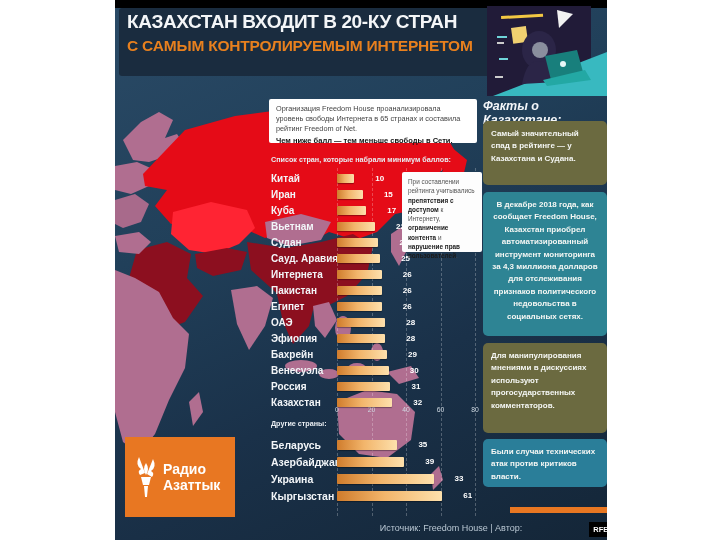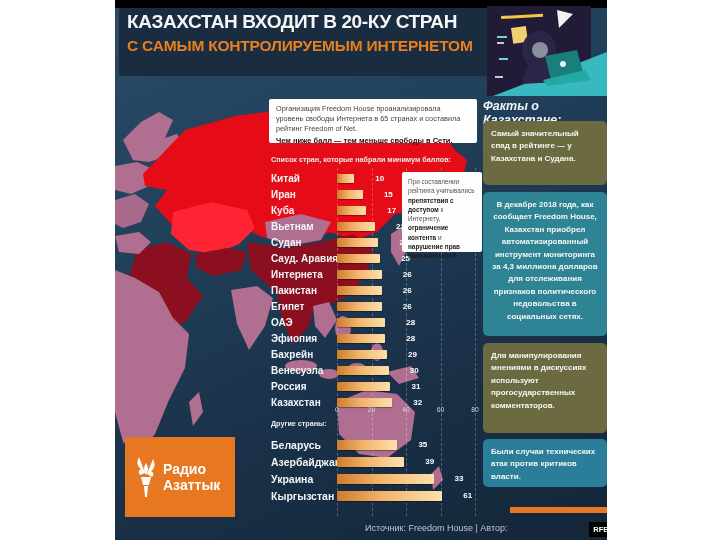--- a/index.html
+++ b/index.html
@@ -43,21 +43,21 @@
   .factbox{position:absolute;left:368px;width:124px;box-sizing:border-box;padding:7px 8px;font-size:8px;font-weight:bold;color:#f5f7f4;line-height:1.55;border-radius:5px;overflow:hidden;}
   .fb1{top:121px;height:64px;background:#6b6a40;}
   .fb2{top:192px;height:144px;background:#2e8494;text-align:center;}
   .fb3{top:343px;height:90px;background:#6b6a40;}
   .fb4{top:439px;height:48px;background:#2a7e99;}
   .orangebar{position:absolute;left:395px;top:507px;width:97px;height:6px;background:#e87722;}
   
   .logo{position:absolute;left:10px;top:437px;width:110px;height:80px;background:#e87722;display:flex;align-items:center;padding-left:8px;box-sizing:border-box;}
   .logotext{color:#ffffff;font-weight:bold;font-size:14px;line-height:1.15;margin-left:4px;}
   
-  .source{position:absolute;left:250px;top:523px;width:172px;text-align:left;font-size:9px;color:#b9c7d3;}
+  .source{position:absolute;left:250px;top:523px;width:172px;text-align:center;font-size:9px;color:#b9c7d3;}
   .badge{position:absolute;left:426px;top:522px;width:70px;height:15px;background:#000;color:#fff;font-size:7.5px;font-weight:bold;display:flex;align-items:center;justify-content:center;white-space:nowrap;margin-left:48px;}
   .mapwrap{position:absolute;left:0;top:82px;width:366px;height:440px;}
 </style>
 </head>
 <body>
 
 <div class="poster">
 
   <div class="mapwrap">
     <svg width="366" height="440" viewBox="0 0 366 440">

